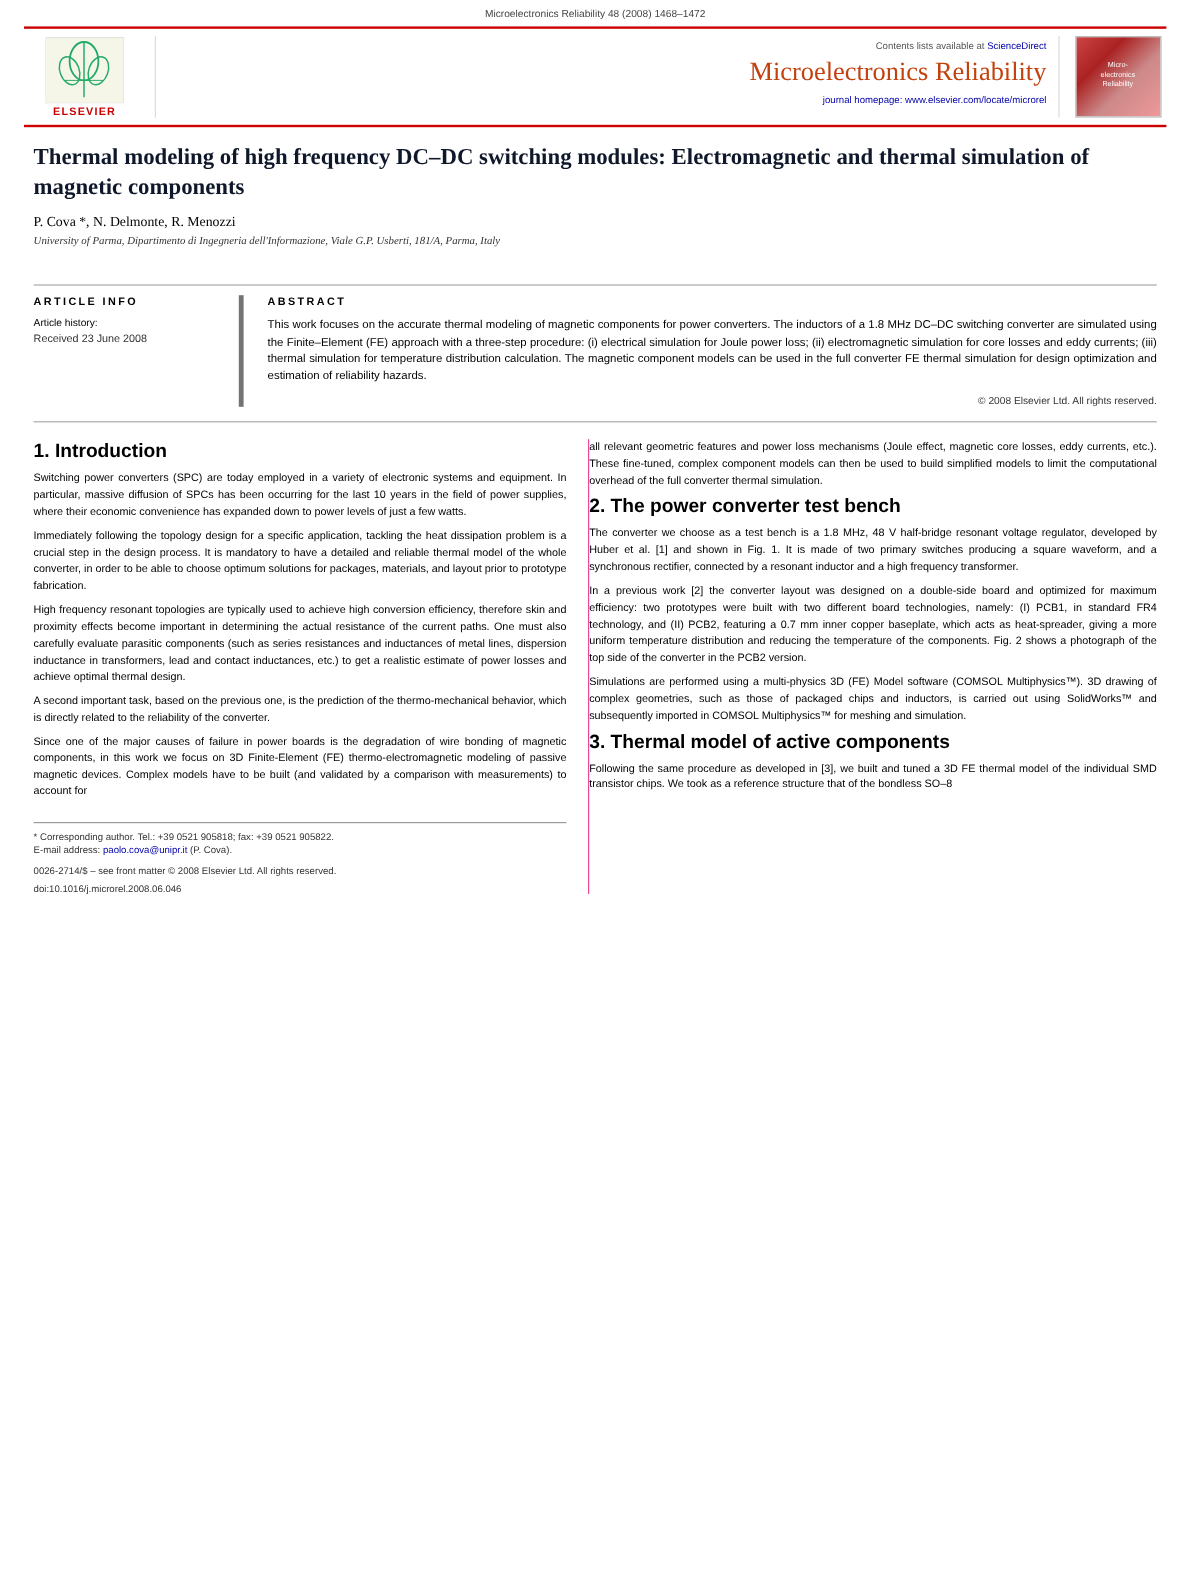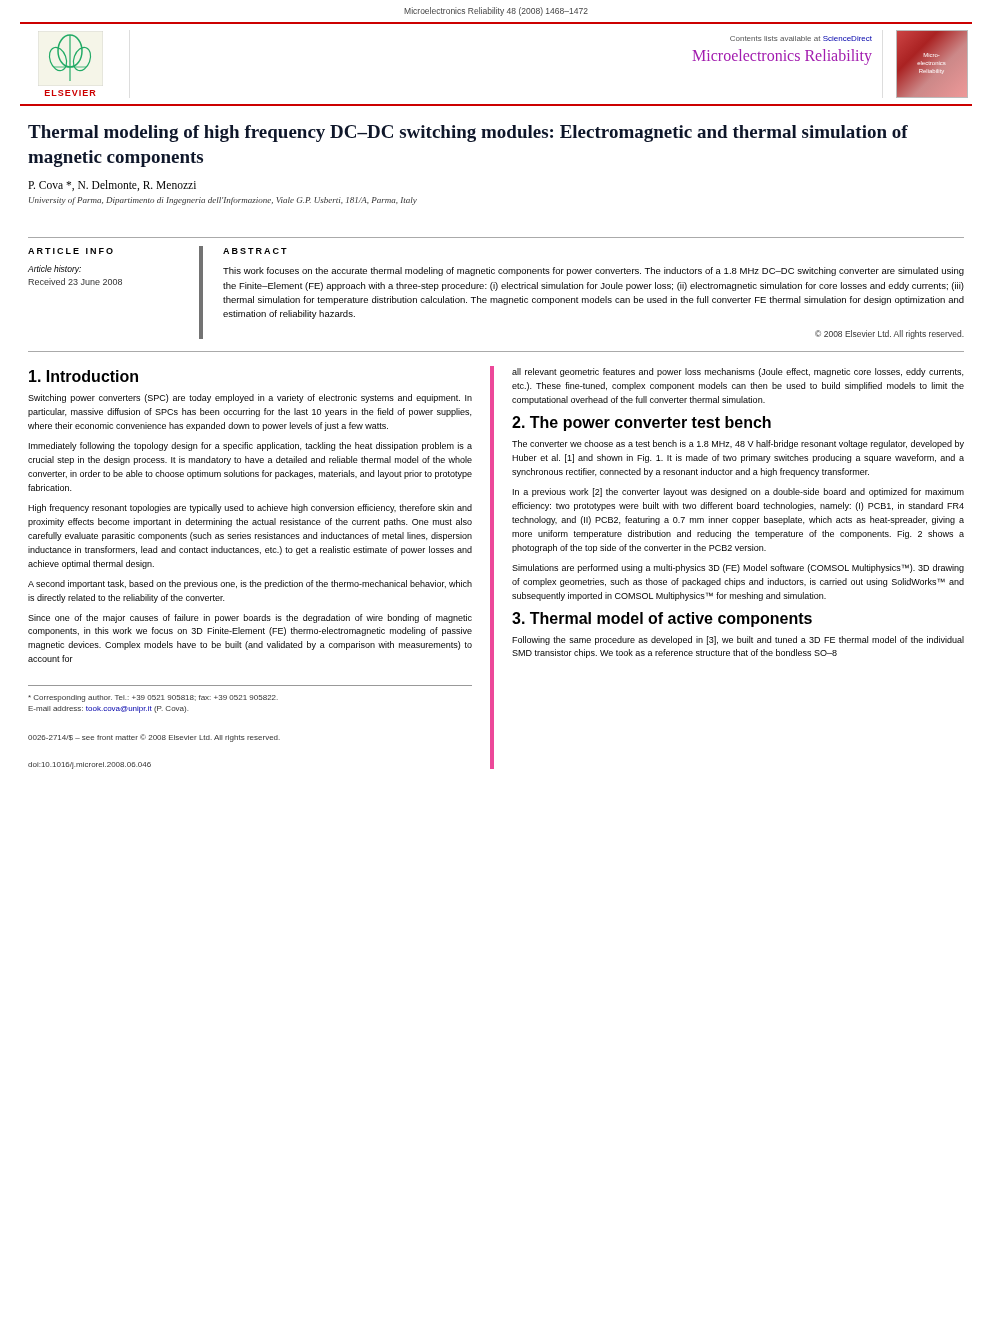--- a/index.html
+++ b/index.html
@@ -62,23 +62,23 @@
       flex: 1;
       text-align: right;
       padding: 4px 10px;
     }
     .science-direct-link {
       font-size: 8px;
       color: #555;
       font-family: Arial, sans-serif;
     }
     .journal-title-main {
-      font-size: 16px;
+      font-size: 22px;
       font-family: "Times New Roman", Times, serif;
-      color: #a21caf;
+      color: #c2410c;
       margin: 4px 0 6px 0;
     }
     .journal-homepage {
       font-size: 8px;
       color: #555;
       font-family: Arial, sans-serif;
     }
     .journal-homepage span {
       color: #00a;
     }
@@ -163,21 +163,20 @@
       font-family: Arial, sans-serif;
       letter-spacing: 2px;
       text-transform: uppercase;
       font-weight: bold;
       color: #000;
       margin-bottom: 8px;
     }
 
     .info-subsection-label {
       font-size: 8.5px;
-      font-style: italic;
       font-family: Arial, sans-serif;
       margin-bottom: 3px;
     }
 
     .info-subsection-value {
       font-size: 9px;
       font-family: Arial, sans-serif;
       color: #333;
     }
 
@@ -201,22 +200,21 @@
       display: flex;
       gap: 0;
       margin-top: 14px;
     }
     .col-left {
       width: 462px;
       padding-right: 18px;
     }
     .col-right {
       flex: 1;
-      padding-left: 18px;
-      border-left: 4px solid #ec4899;
+      border-left: 1px solid #ec4899;
     }
 
     .section-heading {
       font-size: 16px;
       font-family: Arial, sans-serif;
       font-weight: bold;
       margin-bottom: 6px;
       margin-top: 2px;
     }
 
@@ -239,21 +237,21 @@
       font-family: Arial, sans-serif;
       line-height: 1.4;
       color: #333;
     }
     .footnote-text a, .footnote-text .link {
       color: #00a;
       text-decoration: none;
     }
 
     .doi-bar {
-      margin-top: 18px;
+      margin-top: 6px;
       font-size: 8px;
       font-family: Arial, sans-serif;
       color: #333;
     }
 
     
     .elsevier-svg {
       width: 65px;
       height: 55px;
     }
@@ -282,20 +280,23 @@
         </svg>
         <div class="elsevier-text">ELSEVIER</div>
       </div>
     </div>
 
     <div class="journal-header-center">
       <div class="science-direct-link">
         Contents lists available at <span style="color:#00a;cursor:pointer;">ScienceDirect</span>
       </div>
       <div class="journal-title-main">Microelectronics Reliability</div>
+      <div class="journal-homepage">
+        <span>journal homepage: </span><span style="color:#00a;cursor:pointer;">www.elsevier.com/locate/microrel</span>
+      </div>
     </div>
 
     <div class="journal-header-right">
       <div class="journal-thumb">
         <span style="font-size:6px;color:#fff;text-align:center;line-height:1.3;font-family:Arial,sans-serif;">Micro-<br>electronics<br>Reliability</span>
       </div>
     </div>
   </div>
 
   <div class="article-content">
@@ -333,21 +334,21 @@
         <div class="section-heading">1. Introduction</div>
         <div class="body-text">Switching power converters (SPC) are today employed in a variety of electronic systems and equipment. In particular, massive diffusion of SPCs has been occurring for the last 10 years in the field of power supplies, where their economic convenience has expanded down to power levels of just a few watts.</div>
         <div class="body-text">Immediately following the topology design for a specific application, tackling the heat dissipation problem is a crucial step in the design process. It is mandatory to have a detailed and reliable thermal model of the whole converter, in order to be able to choose optimum solutions for packages, materials, and layout prior to prototype fabrication.</div>
         <div class="body-text">High frequency resonant topologies are typically used to achieve high conversion efficiency, therefore skin and proximity effects become important in determining the actual resistance of the current paths. One must also carefully evaluate parasitic components (such as series resistances and inductances of metal lines, dispersion inductance in transformers, lead and contact inductances, etc.) to get a realistic estimate of power losses and achieve optimal thermal design.</div>
         <div class="body-text">A second important task, based on the previous one, is the prediction of the thermo-mechanical behavior, which is directly related to the reliability of the converter.</div>
         <div class="body-text">Since one of the major causes of failure in power boards is the degradation of wire bonding of magnetic components, in this work we focus on 3D Finite-Element (FE) thermo-electromagnetic modeling of passive magnetic devices. Complex models have to be built (and validated by a comparison with measurements) to account for</div>
 
         <div class="footnote-area">
           <div class="footnote-text">* Corresponding author. Tel.: +39 0521 905818; fax: +39 0521 905822.</div>
           <div class="footnote-text">
-            <span>E-mail address: </span><span class="link" style="color:#00a;cursor:pointer;">took.cova@unipr.it</span><span> (P. Cova).</span>
+            <span>E-mail address: </span><span class="link" style="color:#00a;cursor:pointer;">paolo.cova@unipr.it</span><span> (P. Cova).</span>
           </div>
           <div class="doi-bar">0026-2714/$ – see front matter © 2008 Elsevier Ltd. All rights reserved.</div>
           <div class="doi-bar">doi:10.1016/j.microrel.2008.06.046</div>
         </div>
       </div>
 
       <div class="col-right">
         <div class="body-text">all relevant geometric features and power loss mechanisms (Joule effect, magnetic core losses, eddy currents, etc.). These fine-tuned, complex component models can then be used to build simplified models to limit the computational overhead of the full converter thermal simulation.</div>
 
         <div class="section-heading">2. The power converter test bench</div>

